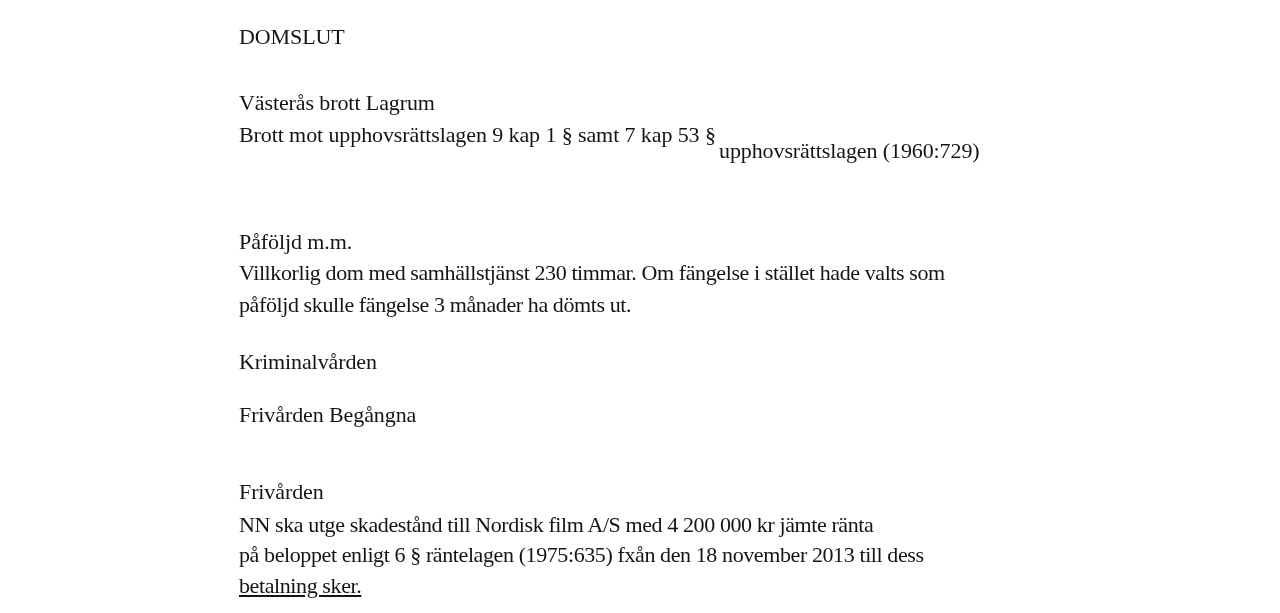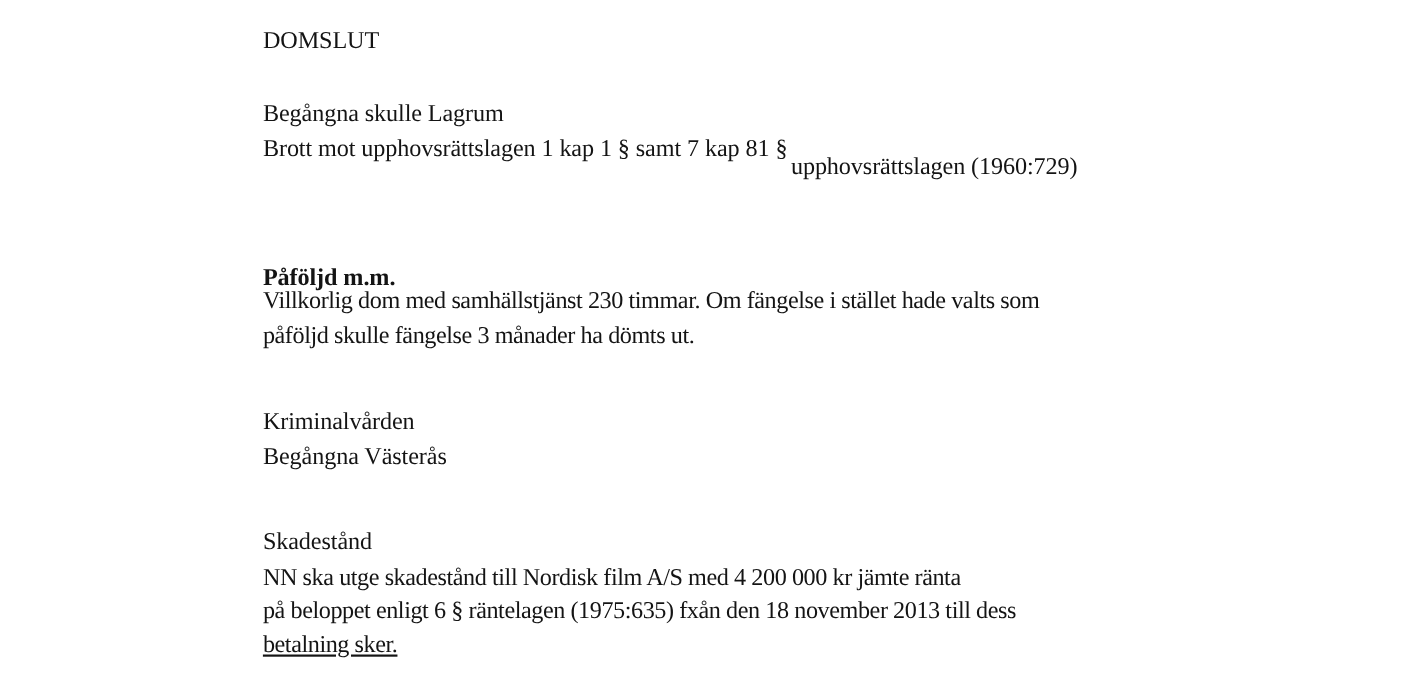--- a/index.html
+++ b/index.html
@@ -39,36 +39,36 @@
     }
   </style>
 </head>
 <body>
 
 <div class="page">
 
   <div class="line" style="top:23px;">DOMSLUT</div>
 
   <div>
-    <div class="line" style="top:89px;">Begångna skulle Lagrum</div>
-    <div class="line" style="top:121px;">Brott mot upphovsrättslagen 1 kap 1 § samt 7 kap 81 §</div>
+    <div class="line" style="top:89px;">Västerås brott Lagrum</div>
+    <div class="line" style="top:121px;">Brott mot upphovsrättslagen 9 kap 1 § samt 7 kap 53 §</div>
     <div class="line indent" style="top:137px;">upphovsrättslagen (1960:729)</div>
   </div>
 
   <div>
-    <div class="line" style="top:238px;font-weight:bold;">Påföljd m.m.</div>
+    <div class="line" style="top:228px;">Påföljd m.m.</div>
     <div class="line condensed" style="top:259px;">Villkorlig dom med samhällstjänst 230 timmar. Om fängelse i stället hade valts som</div>
     <div class="line condensed" style="top:291px;">påföljd skulle fängelse 3 månader ha dömts ut.</div>
   </div>
 
   <div>
-    <div class="line" style="top:369px;">Kriminalvården</div>
-    <div class="line" style="top:401px;">Begångna Västerås</div>
+    <div class="line" style="top:348px;">Kriminalvården</div>
+    <div class="line" style="top:401px;">Frivården Begångna</div>
   </div>
 
   <div>
-    <div class="line" style="top:478px;">Skadestånd</div>
+    <div class="line" style="top:478px;">Frivården</div>
     <div class="line condensed" style="top:511px;">NN ska utge skadestånd till Nordisk film A/S med 4 200 000 kr jämte ränta</div>
     <div class="line condensed" style="top:541px;text-align:right;">på beloppet enligt 6 § räntelagen (1975:635) fxån den 18 november 2013 till dess</div>
     <div class="line condensed" style="top:572px;text-decoration:underline;">betalning sker.</div>
   </div>
 
 </div>
 
 </body></html>

